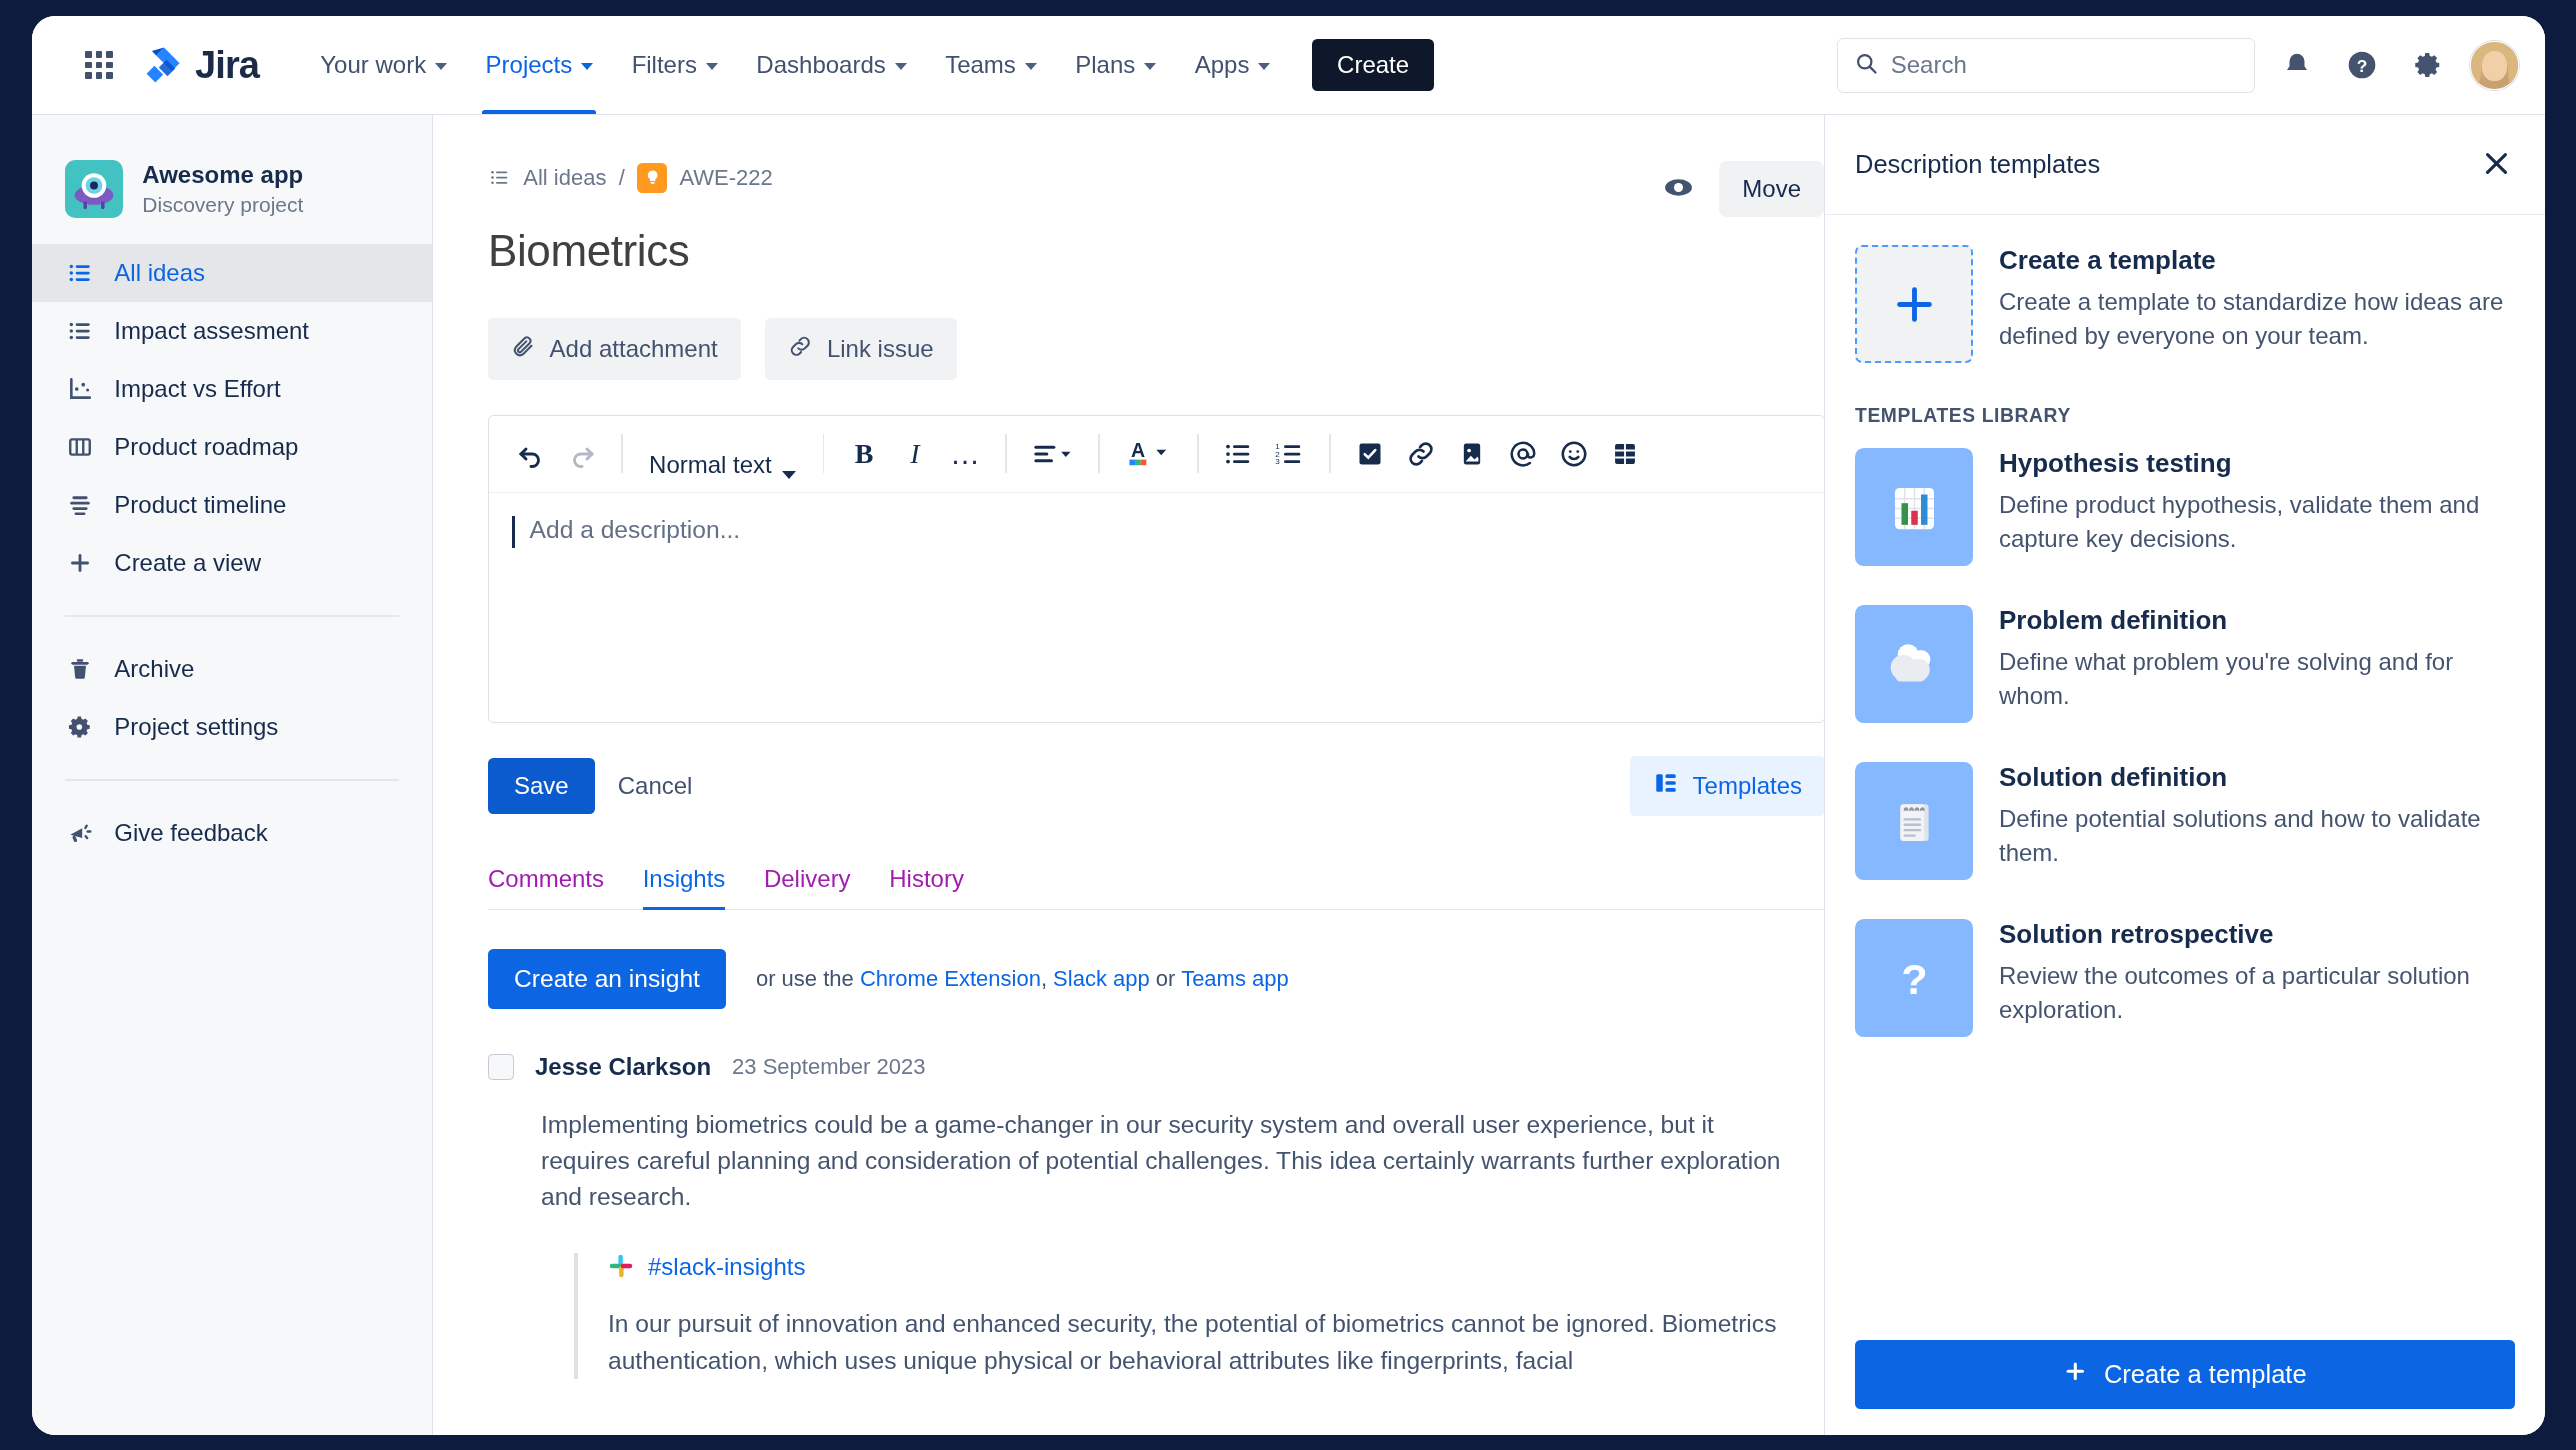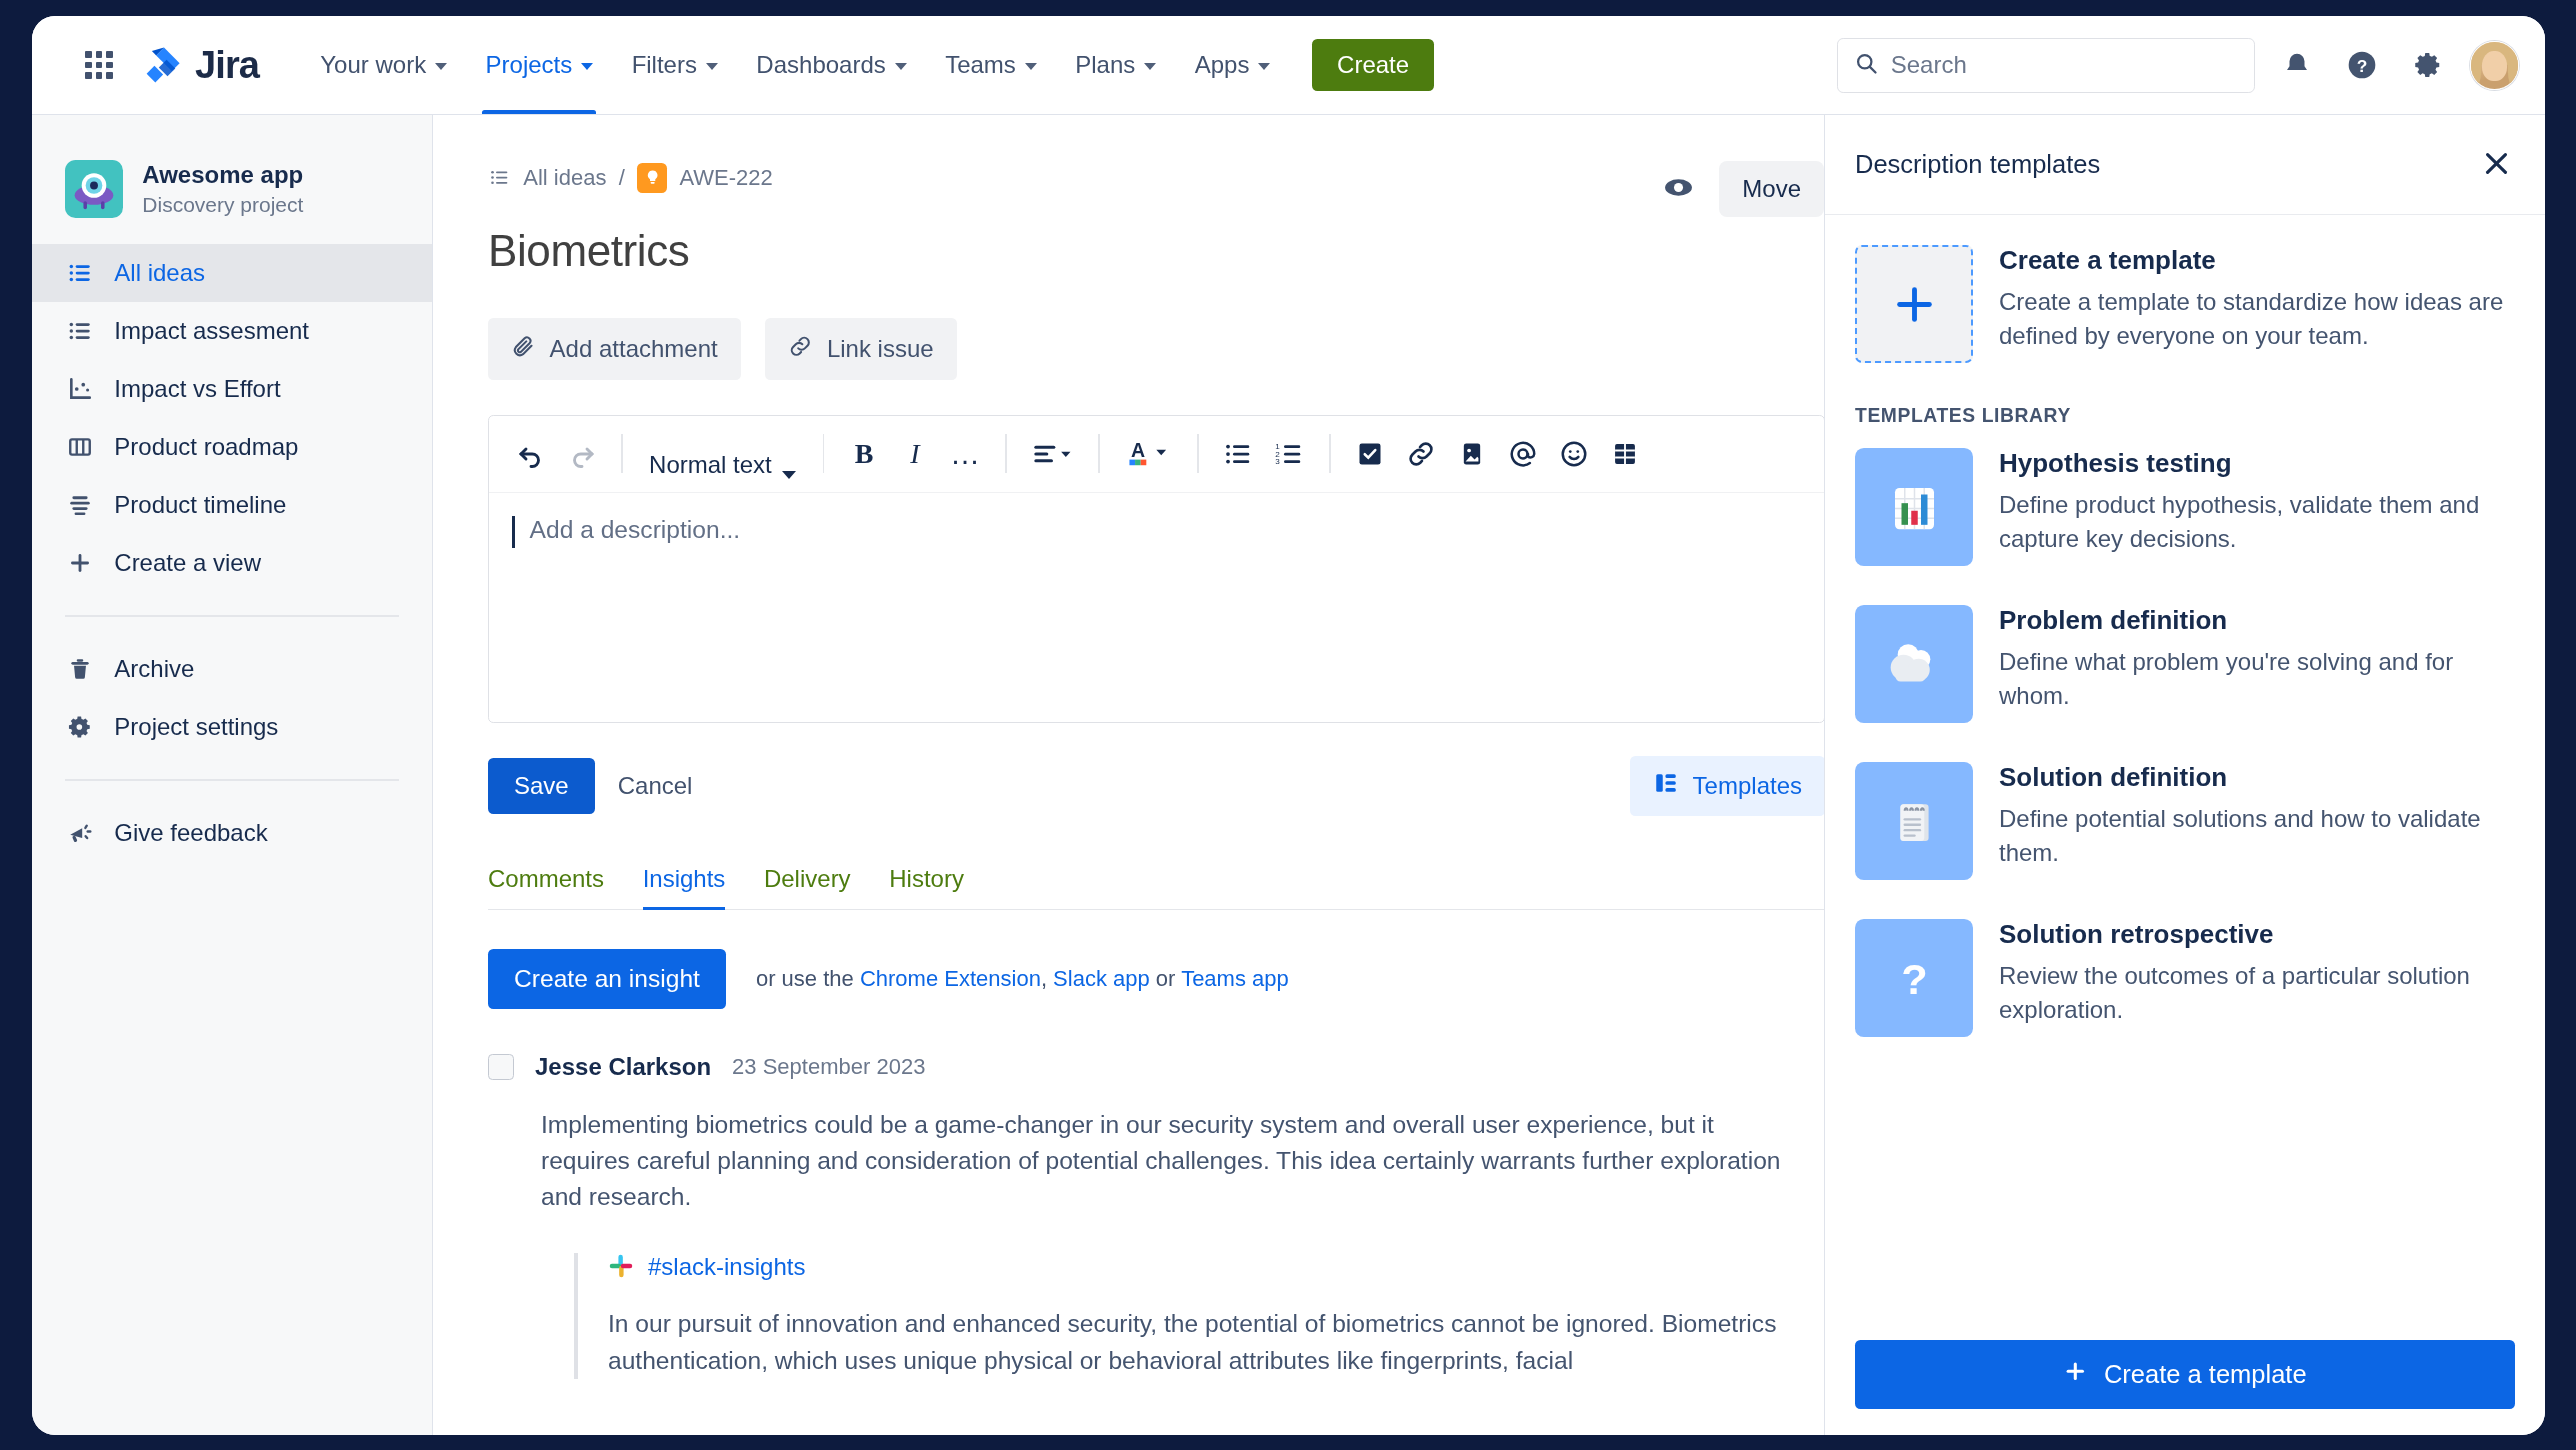--- a/index.html
+++ b/index.html
@@ -44,21 +44,21 @@
     font-size:24px; color:#42526e; cursor:pointer;
     position:relative;
   }
   .navitem.active { color:#0c66e4; }
   .navitem.active:after {
     content:""; position:absolute; left:16px; right:16px; bottom:0; height:4.4px; background:#0c66e4; border-radius:2.6px 2.6px 0 0;
   }
   .chev { width:0; height:0; border-left:6.2px solid transparent; border-right:6.2px solid transparent; border-top:7px solid #505f79; margin-top:2.6px; }
   .create-btn {
     margin-left:23px;
-    background:#4d7c0f; color:#fff;
+    background:#0f172a; color:#fff;
     font-size:24px; font-weight:400;
     padding:12.3px 24.6px; border-radius:5.3px; border:none; cursor:pointer;
     font-family:"Liberation Sans",sans-serif;
   }
   .nav-right { margin-left:auto; display:flex; align-items:center; gap:19.3px; }
   .searchbox {
     width:418px; height:55px;
     border:1.8px solid #dfe1e6; border-radius:6.2px;
     display:flex; align-items:center; gap:12.3px; padding:0 16px;
     background:#fff; cursor:text;
@@ -173,21 +173,21 @@
     padding: 14px 23px; cursor:pointer; font-family:"Liberation Sans",sans-serif;
   }
   .templatesbtn {
     margin-left:auto; background:#e9f2ff; border:none; border-radius:5.3px;
     color:#0c66e4; font-size:24px; padding: 14px 23px; cursor:pointer;
     display:flex; align-items:center; gap:14px; font-family:"Liberation Sans",sans-serif;
   }
 
   .tabs { display:flex; gap:0; margin-top:40px; width:1337px; border-bottom:1.8px solid #e4e6ea; }
   .tab {
-    font-size:24px; color:#4d7c0f; padding: 8.8px 19.3px 16px 0; margin-right:19.3px;
+    font-size:24px; color:#a21caf; padding: 8.8px 19.3px 16px 0; margin-right:19.3px;
     cursor:pointer; position:relative;
   }
   .tab.active { color:#0c66e4; }
   .tab.active:after { content:""; position:absolute; left:0; right:19.3px; bottom:-1.8px; height:3.5px; background:#0c66e4; }
 
   .insightrow { display:flex; align-items:center; gap:30px; margin-top:39px; }
   .insightbtn {
     background:#0c66e4; color:#fff; border:none; border-radius:5.3px;
     padding: 16px 26px; font-size:24.6px; cursor:pointer; font-family:"Liberation Sans",sans-serif;
   }

